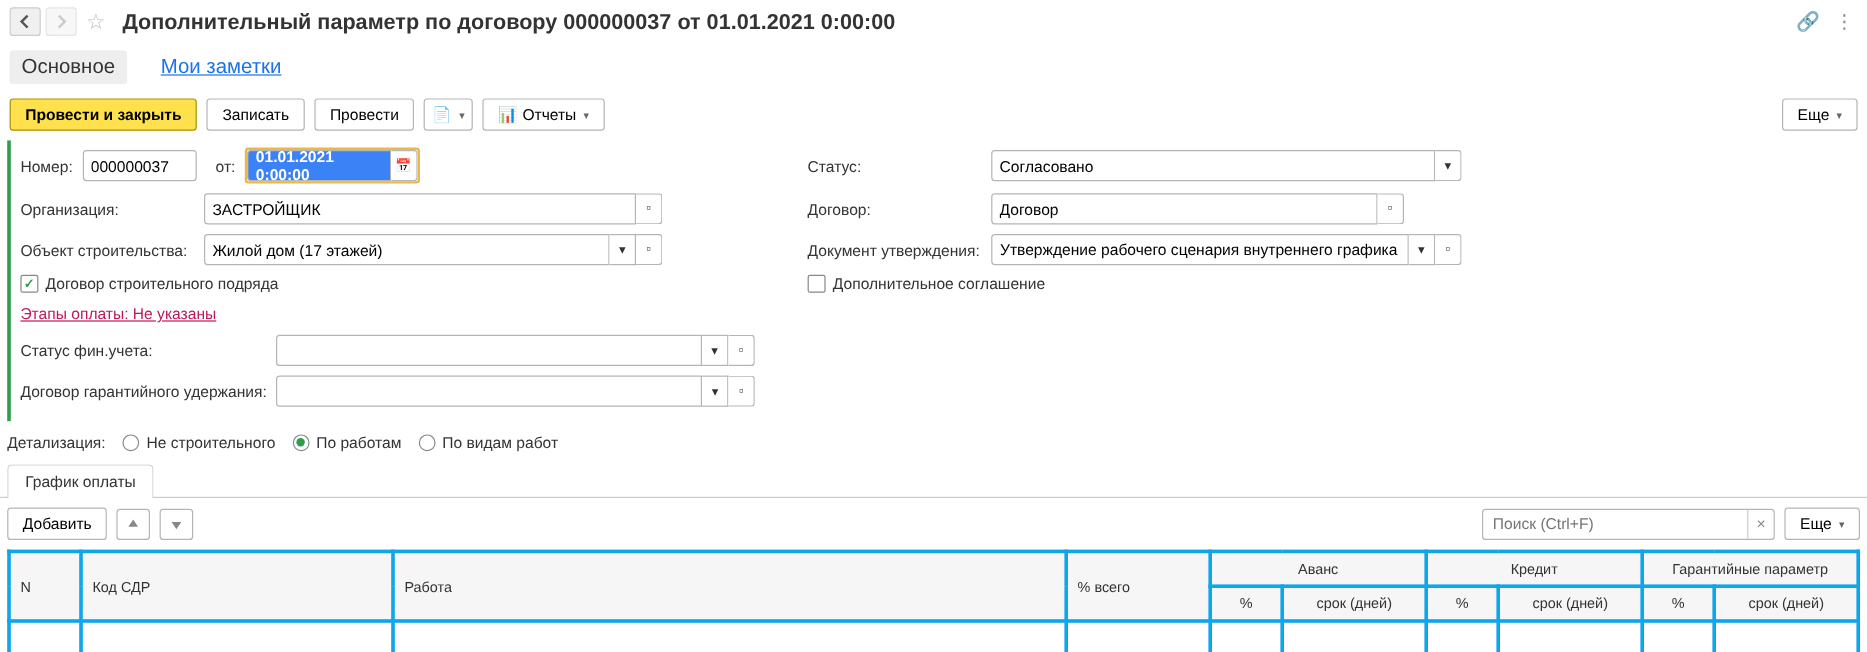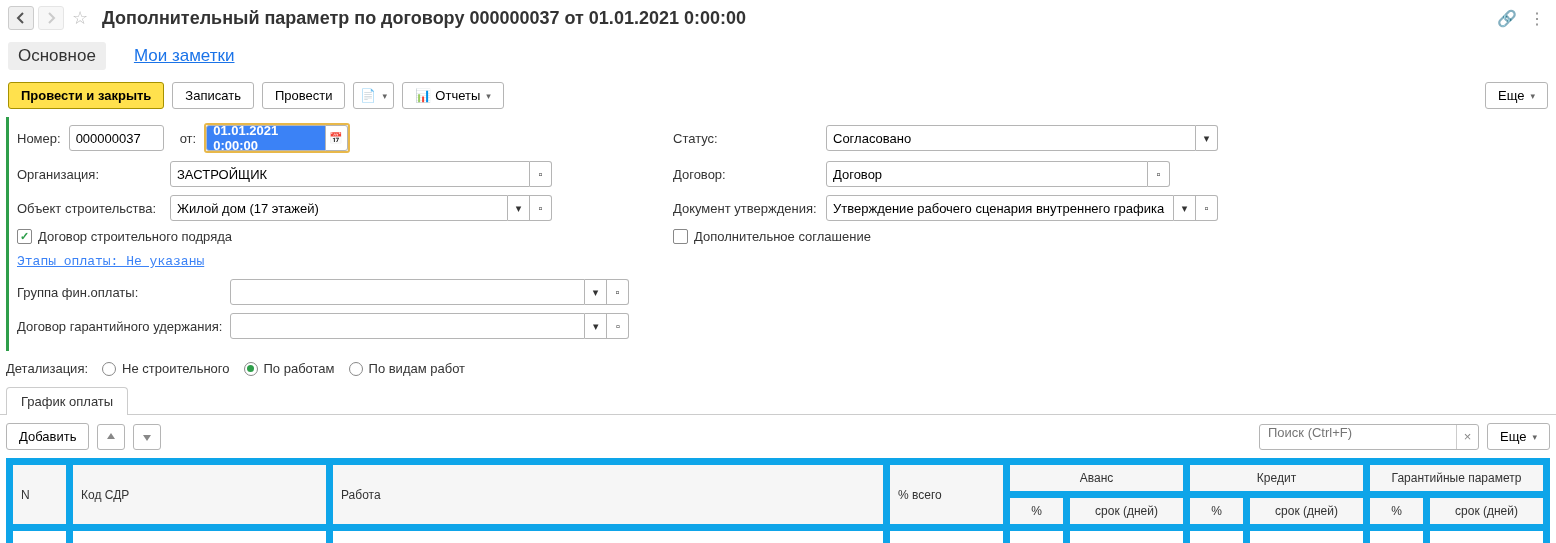--- a/index.html
+++ b/index.html
@@ -172,25 +172,24 @@
     width: 15px; height: 15px;
     border: 1px solid #888;
     border-radius: 2px;
     display: inline-flex;
     align-items: center; justify-content: center;
     font-size: 11px; color: #2e9e4a;
     background:#fff;
   }
   .chk.checked::before { content: "✓"; font-weight: bold; }
   .link-red {
-    color: #3b82f6;
+    color: #be185d;
     text-decoration: underline;
     cursor: pointer;
     padding: 2px 0;
-    font-family: Liberation Mono, monospace;
   }
 
   
   .detail-row {
     display: flex;
     align-items: flex-end;
     gap: 14px;
     padding: 10px 8px 6px 6px;
   }
   .radio {
@@ -228,25 +227,25 @@
 
   
   .table-toolbar {
     display: flex;
     align-items: center;
     gap: 8px;
     padding: 8px 6px;
   }
   .search-box {
     display: flex;
-    align-items: flex-start;
+    align-items: center;
     border: 1px solid #b5b5b5;
     border-radius: 3px;
     height: 26px;
-    width: 220px;
+    width: 244px;
     background:#fff;
   }
   .search-box input {
     flex: 1;
     border: none;
     outline: none;
     padding: 0 8px;
     font-size: 13px;
     color: #888;
     background:transparent;
@@ -267,21 +266,21 @@
     color:#888;
   }
 
   
   table.grid {
     width: calc(100% - 12px);
     border-collapse: collapse;
     margin: 0 6px;
   }
   table.grid th, table.grid td {
-    border: 7px solid #0ea5e9;
+    border: 3px solid #0ea5e9;
     padding: 6px 8px;
     font-size: 12px;
     background: #f6f6f6;
     font-weight: normal;
     text-align: left;
   }
   table.grid th.center { text-align: center; }
   table.grid .body-row td {
     background: #fff;
     height: 30px;
@@ -423,21 +422,21 @@
         <span>Дополнительное соглашение</span>
       </div>
     </div>
   </div>
 
   <div class="form-row">
     <span class="link-red">Этапы оплаты: Не указаны</span>
   </div>
 
   <div class="form-row">
-    <span class="lbl" style="min-width:205px;">Группа фин.оплаты:</span>
+    <span class="lbl" style="min-width:205px;">Статус фин.учета:</span>
     <span class="field-group">
       <input class="inp" style="width: 355px;" value="">
       <span class="field-btn">
           <span>▾</span>
         </span>
       <span class="field-btn">
           <span>▫</span>
         </span>
     </span>
   </div>

